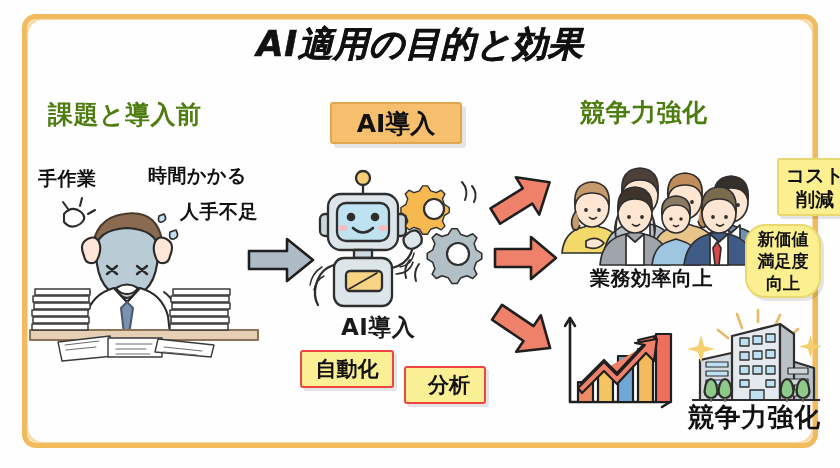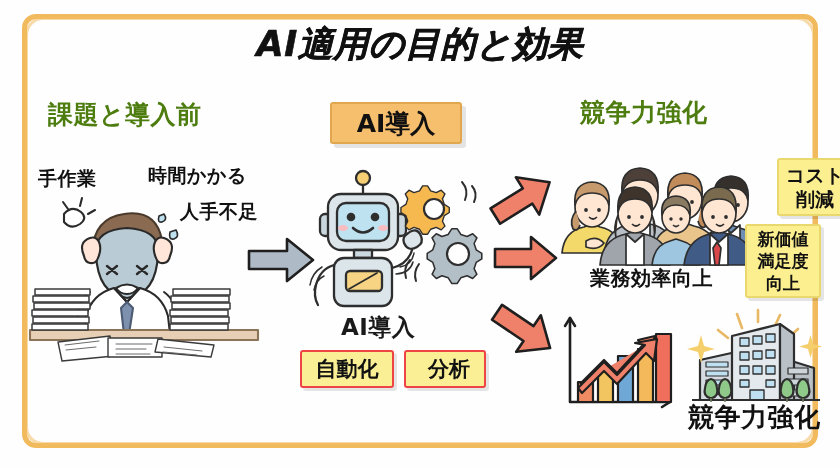--- a/index.html
+++ b/index.html
@@ -248,21 +248,21 @@
     </svg>
   </div>
 
   <div class="jp" style="position:absolute;left:341px;top:312px;font-size:23px;">
     <span>AI導入</span>
   </div>
 
   <div class="box yellow" style="left:300px;top:350px;width:94px;height:38px;font-size:21px;">
     <span>自動化</span>
   </div>
-  <div class="box yellow" style="left:404px;top:350px;width:82px;height:38px;font-size:21px;padding-left:8px;">
+  <div class="box yellow" style="left:404px;top:366px;width:82px;height:38px;font-size:21px;padding-left:8px;">
     <span>分析</span>
   </div>
 
   <div class="arrow" style="left:487px;top:170px;">
     <svg width="72" height="60" viewBox="0 0 72 60">
       <g transform="rotate(-32 36 30)">
         <path d="M4 20 l38 0 l0 -13 l26 22 l-26 22 l0 -13 l-38 0z" fill="#ef8069" stroke="#1f1f1f" stroke-width="2.6" stroke-linejoin="round"></path>
       </g>
     </svg>
   </div>
@@ -355,21 +355,21 @@
 
   <div class="pinkchip jp" style="left:590px;top:268px;font-size:20px;font-family:Liberation Mono, monospace;">
     <span class="hl"></span>
     <span class="tx">業務効率向上</span>
   </div>
 
   <div class="box yellowdeep" style="left:745px;top:158px;width:76px;height:58px;font-size:19px;line-height:24px;flex-direction:column;margin-left:32px;">
     <span>コスト</span>
     <span>削減</span>
   </div>
-  <div class="box yellowdeep" style="left:745px;top:224px;width:76px;height:74px;font-size:17px;line-height:22px;flex-direction:column;">
+  <div class="box yellowdeep" style="left:745px;top:224px;width:76px;height:74px;font-size:17px;line-height:22px;flex-direction:column;border-radius:20px;">
     <span>新価値</span>
     <span>満足度</span>
     <span>向上</span>
   </div>
 
   <div class="ill" style="left:556px;top:312px;">
     <svg width="128" height="100" viewBox="0 0 128 100">
       <g stroke="#1f1f1f" stroke-width="2.6" fill="none" stroke-linecap="round" stroke-linejoin="round">
         <path d="M14 6 l0 84 l100 0"></path>
         <path d="M14 6 l-5 8 M14 6 l5 8"></path>

